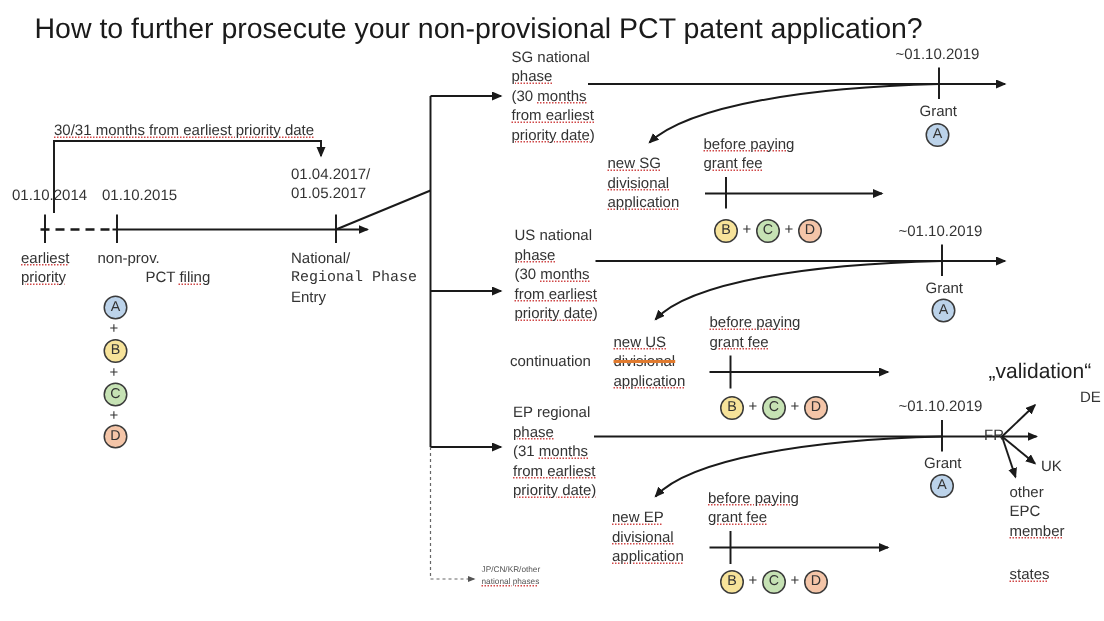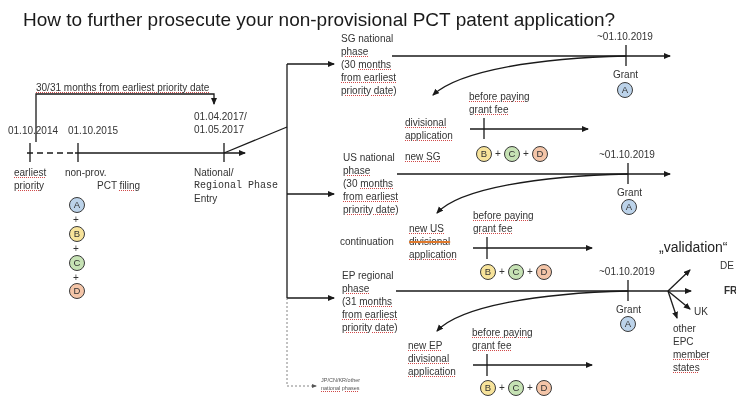--- a/index.html
+++ b/index.html
@@ -98,21 +98,21 @@
 <div class="circ" style="left:69px;top:283px;background:#f4c5a8;">D</div>
 
 <div class="t" style="left:341px;top:33px;">SG national</div>
 <div class="t u" style="left:341px;top:46px;">phase</div>
 <div class="t" style="left:341px;top:59px;">(30 <span class="u">months</span></div>
 <div class="t u" style="left:341px;top:72px;">from earliest</div>
 <div class="t u" style="left:341px;top:85px;">priority date)</div>
 <div class="t" style="left:597px;top:31px;">~01.10.2019</div>
 <div class="t" style="left:613px;top:69px;">Grant</div>
 <div class="circ" style="left:617px;top:82px;background:#bcd3ea;">A</div>
-<div class="t u" style="left:405px;top:104px;margin-top:47px;">new SG</div>
+<div class="t u" style="left:405px;top:104px;">new SG</div>
 <div class="t u" style="left:405px;top:117px;">divisional</div>
 <div class="t u" style="left:405px;top:130px;">application</div>
 <div class="t u" style="left:469px;top:91px;">before paying</div>
 <div class="t u" style="left:469px;top:104px;">grant fee</div>
 <div class="circ" style="left:476px;top:146px;background:#f7e39a;">B</div>
 <div class="plus" style="left:495px;top:148px;">+</div>
 <div class="circ" style="left:504px;top:146px;background:#c6e2b4;">C</div>
 <div class="plus" style="left:523px;top:148px;">+</div>
 <div class="circ" style="left:532px;top:146px;background:#f4c5a8;">D</div>
 
@@ -150,21 +150,21 @@
 <div class="t u" style="left:472px;top:327px;">before paying</div>
 <div class="t u" style="left:472px;top:340px;">grant fee</div>
 <div class="circ" style="left:480px;top:380px;background:#f7e39a;">B</div>
 <div class="plus" style="left:499px;top:382px;">+</div>
 <div class="circ" style="left:508px;top:380px;background:#c6e2b4;">C</div>
 <div class="plus" style="left:527px;top:382px;">+</div>
 <div class="circ" style="left:536px;top:380px;background:#f4c5a8;">D</div>
 
 <div class="t valid" style="left:659px;top:241px;">„validation“</div>
 <div class="t" style="left:692px;top:260px;padding-left:28px;">DE</div>
-<div class="t" style="left:724px;top:285px;font-weight:bold;">FR</div>
+<div class="t" style="left:656px;top:285px;">FR</div>
 <div class="t" style="left:694px;top:306px;">UK</div>
 <div class="t" style="left:673px;top:323px;">other</div>
 <div class="t" style="left:673px;top:336px;">EPC</div>
 <div class="t u" style="left:673px;top:349px;">member</div>
-<div class="t u" style="left:673px;top:362px;text-align:center;">states</div>
+<div class="t u" style="left:673px;top:378px;text-align:center;">states</div>
 
 <div class="t small" style="left:321px;top:377px;">JP/CN/KR/other</div>
 <div class="t small u" style="left:321px;top:385px;">national phases</div>
 
 </body></html>

